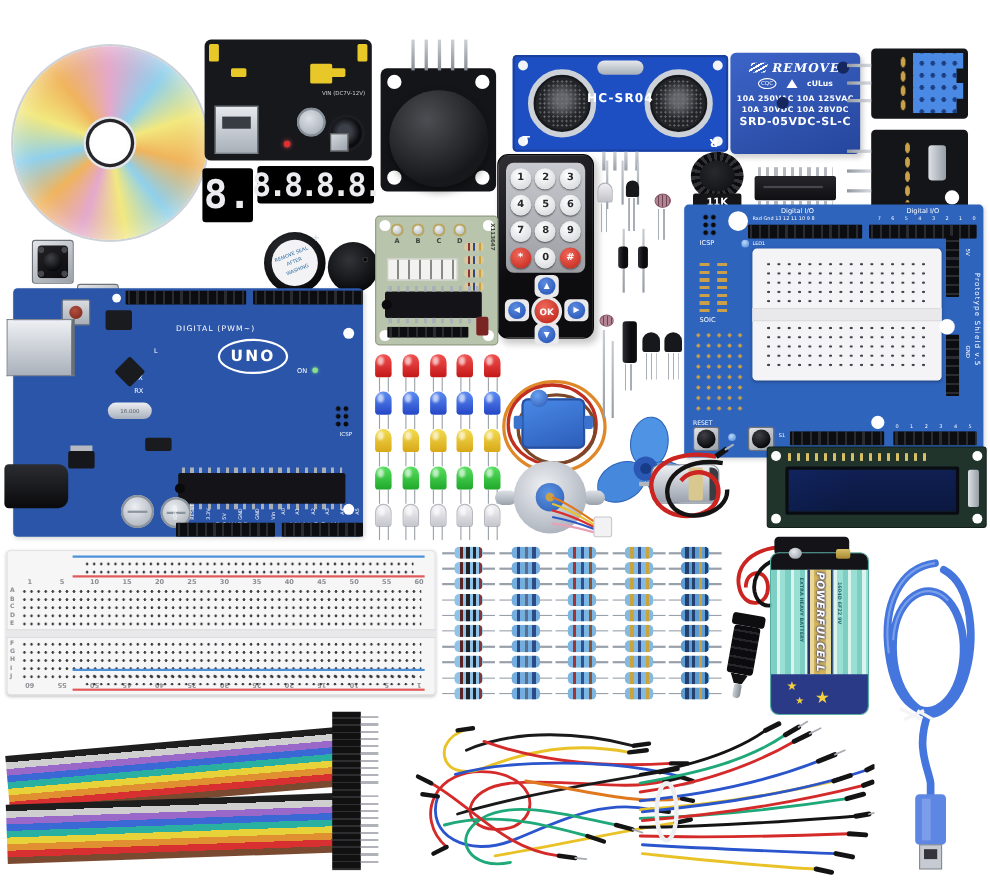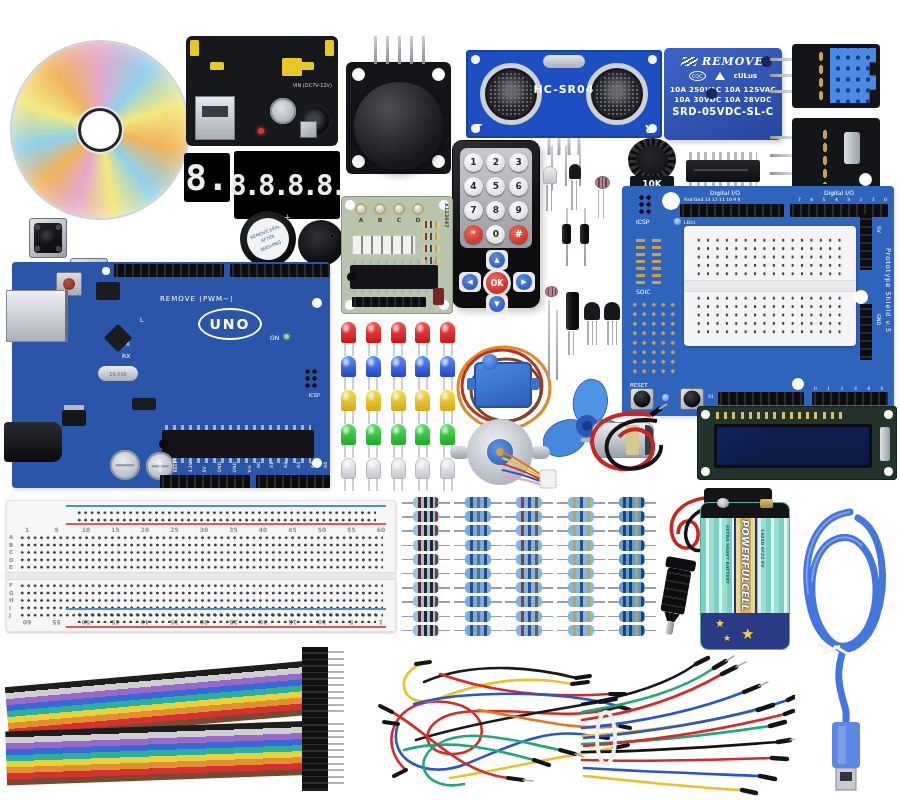--- a/index.html
+++ b/index.html
@@ -286,21 +286,21 @@
   <div class="abs modpcb" style="left:792px;top:118px;width:88px;height:76px">
     <div class="mpin" style="top:18px"></div>
       <div class="mpin" style="top:36px"></div>
       <div class="mpin" style="top:54px"></div>
     <div class="gold-col" style="left:30px;top:10px;height:56px"></div>
     <div class="tilt-comp"></div>
     <div class="whole" style="right:8px;bottom:8px;width:13px;height:13px"></div>
   </div>
 
   <div class="abs seg" style="left:184px;top:153px;width:46px;height:49px;font-size:36px">8.</div>
-  <div class="abs seg" style="left:234px;top:151px;width:106px;height:68px;font-size:29px;letter-spacing:-3px">8.8.8.8.</div>
+  <div class="abs seg" style="left:234px;top:151px;width:106px;height:34px;font-size:29px;letter-spacing:-3px">8.8.8.8.</div>
 
   <div class="abs remote" style="left:452px;top:140px;width:88px;height:168px">
     <div class="remote-pad" id="remote-keys">
         <div class="rkey">1</div>
         <div class="rkey">2</div>
         <div class="rkey">3</div>
         <div class="rkey">4</div>
         <div class="rkey">5</div>
         <div class="rkey">6</div>
         <div class="rkey">7</div>
@@ -319,21 +319,21 @@
     <div class="rok" style="left:30px;top:128px">OK</div>
     <div class="rnav" style="left:60px;top:131px">
         <i>▶</i>
       </div>
     <div class="rnav" style="left:33px;top:153px">
         <i>▼</i>
       </div>
   </div>
 
   <div class="abs pot" style="left:628px;top:138px;width:48px;height:44px"></div>
-  <div class="abs pot-label" style="left:630px;top:176px;width:44px;height:15px">10K</div>
+  <div class="abs pot-label" style="left:630px;top:176px;width:44px;height:15px">11K</div>
   <div class="lead" style="left:636px;top:192px;height:16px"></div>
   <div class="lead" style="left:648px;top:192px;height:16px"></div>
   <div class="lead" style="left:660px;top:192px;height:16px"></div>
 
   <div class="abs" style="left:686px;top:152px;width:74px;height:38px">
     <div class="ic-legs" style="top:0"></div>
     <div class="ic-body"></div>
     <div class="ic-legs" style="top:30px"></div>
   </div>
 
@@ -386,21 +386,21 @@
   </div>
 
   <div class="abs uno" style="left:12px;top:262px;width:318px;height:226px">
     <div class="whole" style="left:90px;top:5px;width:8px;height:8px"></div>
     <div class="whole" style="right:8px;top:36px;width:10px;height:10px"></div>
     <div class="whole" style="right:8px;bottom:20px;width:10px;height:10px"></div>
     <div class="hdr" style="left:102px;top:2px;width:110px;height:13px"></div>
     <div class="hdr" style="left:218px;top:2px;width:100px;height:13px"></div>
     <div class="rst" style="left:44px;top:10px;width:26px;height:24px"></div>
     <div class="smd" style="left:84px;top:20px;width:24px;height:18px"></div>
-    <div class="wtxt" style="left:148px;top:33px;font-size:7px;letter-spacing:1px">REMOVE (PWM~)</div>
+    <div class="wtxt" style="left:148px;top:33px;font-size:7px;letter-spacing:1px">DIGITAL (PWM~)</div>
     <div class="usbb" style="left:-6px;top:28px;width:62px;height:52px"></div>
     <div class="wtxt" style="left:128px;top:54px;font-size:6px">L</div>
     <div class="wtxt" style="left:110px;top:78px;font-size:6px">TX</div>
     <div class="wtxt" style="left:110px;top:90px;font-size:6px">RX</div>
     <div class="smd" style="left:96px;top:66px;width:20px;height:20px;transform:rotate(45deg)"></div>
     <div class="uno-oval" style="left:186px;top:46px;width:64px;height:32px">UNO</div>
     <div class="wtxt" style="left:258px;top:72px;font-size:6px">ON</div>
     <div class="gled" style="left:272px;top:72px"></div>
     <div class="pins2x3" style="right:12px;top:106px"></div>
     <div class="wtxt" style="right:10px;top:130px;font-size:5px">ICSP</div>

